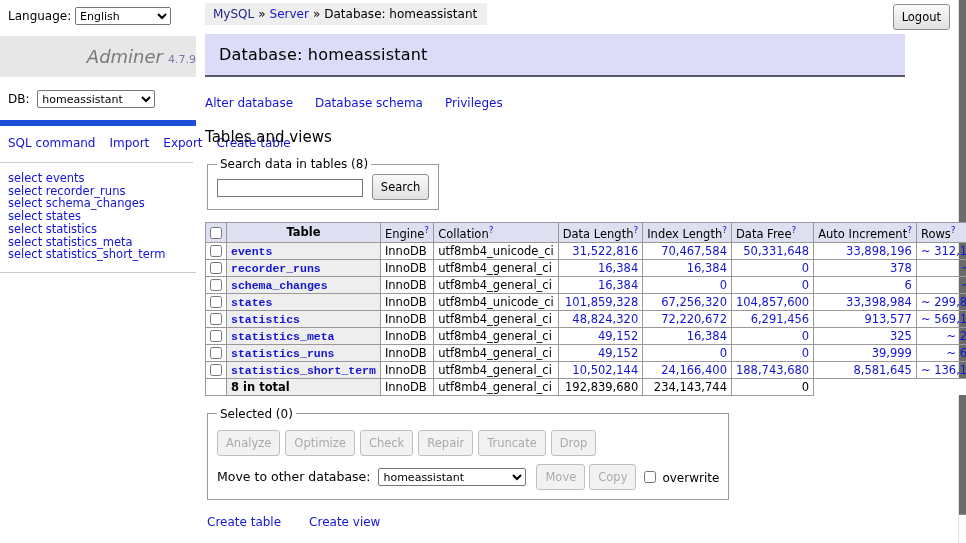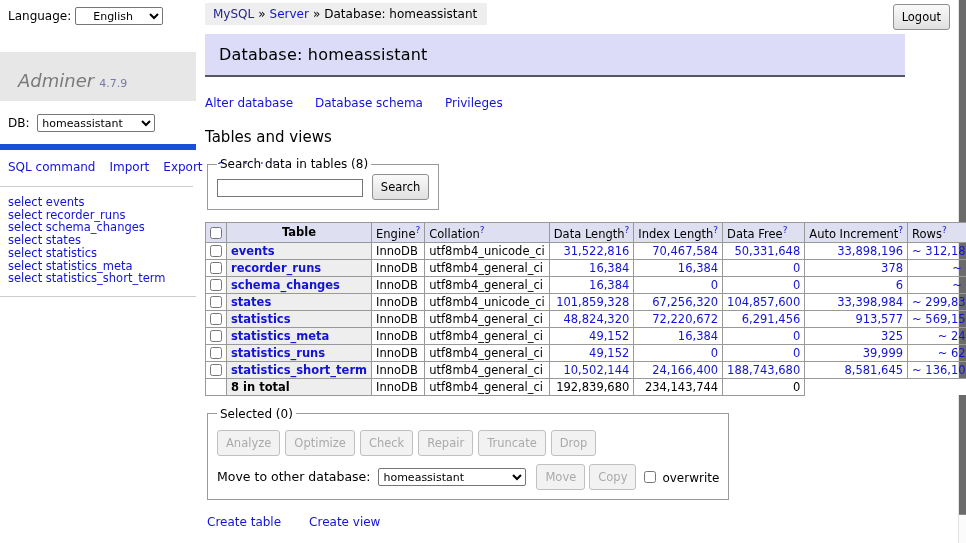--- a/index.html
+++ b/index.html
@@ -10,26 +10,26 @@
   html,body{width:966px;height:543px;}
   body{
     position:relative; overflow:hidden; background:#fff; color:#000;
     font-family:"DejaVu Sans", sans-serif; font-size:12px;
   }
   a{color:var(--link); text-decoration:none; cursor:pointer;}
 
   
   .sidebar{position:absolute; left:0; top:0; width:196px;}
   .lang-row{padding:7px 0 6px 8px;}
-  .lang-row select{width:88px;text-align:center;}
+  .lang-row select{width:96px;}
   select{
     font-family:inherit; font-size:11px; height:18px; background:#fff;
     border:1px solid #767676; border-radius:2px;
   }
-  .logo-band{background:var(--band-bg); padding:18px 0 10px 18px; margin-top:21px;}
+  .logo-band{background:var(--band-bg); padding:10px 0 10px 18px; margin-top:5px;text-align:right;}
   .logo{font-style:italic; font-size:18px; color:#7a7a7a;}
   .version{font-size:11px; color:#7878a8; margin-left:5px;}
   .db-row{padding:13px 0 12px 8px; border-bottom:6px solid #1d4ed8;}
   .db-row select{width:118px; margin-left:4px;}
   .actions{padding:9px 0 10px 8px; border-bottom:1px solid #ccc; width:193px; line-height:17px;}
   .actions a{margin-right:14px; white-space:nowrap;}
   .table-links{padding:9px 0 11px 8px; border-bottom:1px solid #ccc;}
   .table-links a{display:block; line-height:12.7px; font-size:11.5px;}
 
   
@@ -59,21 +59,21 @@
   fieldset{border:1px solid #9a9a9a; display:inline-block; padding:3px 9px 9px; margin:11px 0 0 2px; background:#fff;}
   legend{font-size:12px; padding:0 3px;}
   .search-input{width:146px; height:18px; border:1px solid #767676; font-size:11px; padding:0 3px; margin-right:5px; vertical-align:middle;}
 
   table{border-collapse:collapse; table-layout:fixed; margin-top:12px; font-size:11.5px;}
   td,th{border:1px solid var(--border); padding:1px 4px; height:17px; overflow:hidden; white-space:nowrap;}
   thead th{background:var(--thead-bg); font-weight:normal; text-align:left;}
   thead th.name-head{text-align:center; font-weight:bold;}
   thead th sup a{font-size:9px;}
   tbody th.name{background:var(--rowhead-bg); text-align:left; font-weight:bold;}
-  tbody th.name a{font-weight:bold;}
+  tbody th.name a{font-weight:bold;font-family:Liberation Mono, monospace;}
   td.check{text-align:center; padding:0;}
   td.num{text-align:right; color:var(--link);}
   tr.total td.num{color:#000;}
   tr.total th.name{color:#000;}
   td.noborder{border:none; background:#fff;}
   input[type=checkbox]{width:12px; height:12px; vertical-align:middle;}
 
   .btn-row{margin:6px 0 8px;}
   .btn-row button{margin-right:5px;}
   .move-row{font-size:12.5px;}

